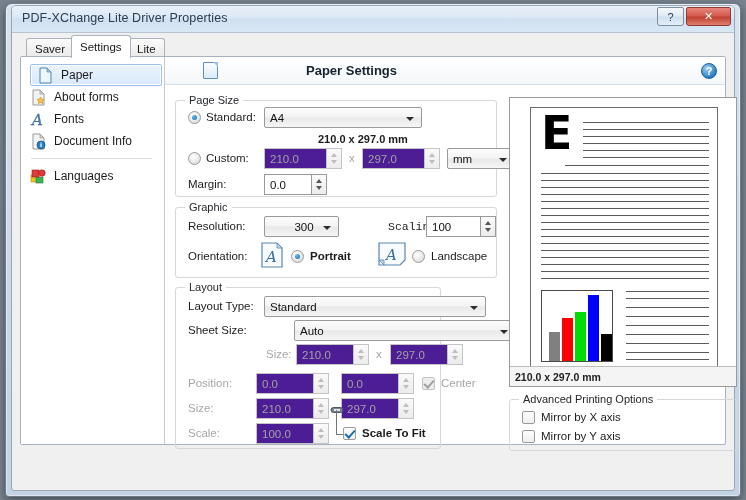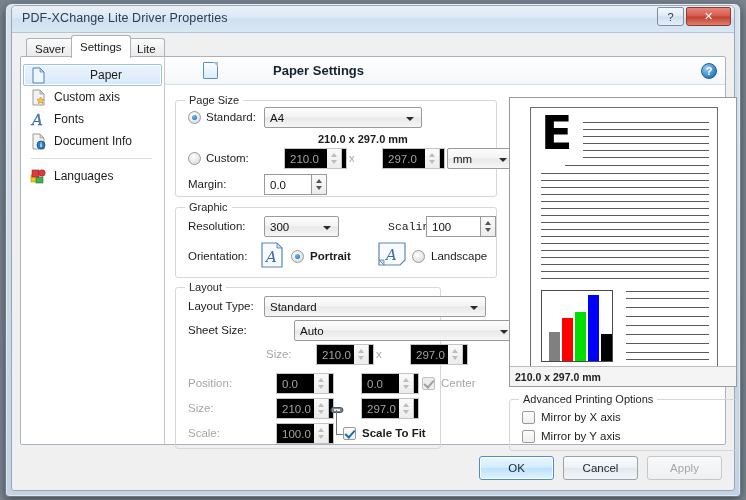--- a/index.html
+++ b/index.html
@@ -105,36 +105,36 @@
     margin: 0 3px;
     display: flex; align-items: center;
     font-size: 12px; color: #1c1c1c;
     padding-left: 6px;
     border-radius: 2px;
   }
   .side-item.selected {
     background: linear-gradient(to bottom, #eaf3fc, #d9e9fa);
     border: 1px solid #9cc2ea;
     box-shadow: 0 0 0 1px #fff inset;
-    margin-left: 2px; margin-right: 2px; gap: 36px;
+    margin-left: 9px; margin-right: 2px;
   }
   .side-icon { width: 17px; height: 17px; margin-right: 7px; flex: 0 0 17px; position: relative; }
   .side-sep { height: 1px; background: #dedede; margin: 6px 12px 6px 10px; }
 
   
   #content { position: absolute; left: 144px; top: 0; right: 0; bottom: 0; }
   #content-head {
     position: absolute; left: 0; top: 0; right: 0; height: 28px;
     background: linear-gradient(to bottom, #ffffff, #f4f7fa);
     border-bottom: 1px solid #d5dde5;
     display: flex; align-items: center;
   }
   #head-title {
     font-size: 13px; font-weight: bold; color: #16222e;
-    margin-left: 55px;
+    margin-left: 88px;
   }
   #head-doc-icon { margin-left: 38px; }
   #help-btn {
     position: absolute; right: 8px; top: 6px;
     width: 16px; height: 16px; border-radius: 50%;
     background: radial-gradient(circle at 35% 30%, #9fd0f5, #2a7fc4 70%, #1c5f98);
     color: #fff; font-size: 11px; font-weight: bold;
     display: flex; align-items: center; justify-content: center;
     border: 1px solid #1d5f99;
   }
@@ -172,21 +172,21 @@
     border-top: 4px solid #2b2b2b;
   }
 
   .txt {
     position: absolute; height: 21px;
     background: #fff;
     border: 1px solid #9a9a9a;
     font-size: 11.5px; color: #111;
     padding: 3px 0 0 5px; line-height: 14px;
   }
-  .txt.dim { background: #000000; color: #a3a3a3; border-color: #c4c4c4; margin-left: 20px; }
+  .txt.dim { background: #4c1d95; color: #a3a3a3; border-color: #c4c4c4; }
 
   .spin {
     position: absolute; width: 15px; height: 21px; top: 0;
     border: 1px solid #9a9a9a; border-left: none;
     background: linear-gradient(to bottom, #fafafa, #ececec);
   }
   .spin.dim { border-color: #c4c4c4; }
   .spin i {
     position: absolute; left: 4px;
     width: 0; height: 0;
@@ -323,21 +323,21 @@
           </div>
 
           <div class="side-item">
             <span class="side-icon">
               <svg width="17" height="17" viewBox="0 0 17 17">
                 <path d="M3 1h7l4 4v11H3z" fill="#f2f2f2" stroke="#9a9a9a" stroke-width="1"></path>
                 <path d="M10 1l4 4h-4z" fill="#cfcfcf" stroke="#9a9a9a" stroke-width="0.7"></path>
                 <path d="M10.5 8l1.1 2.2 2.4.3-1.8 1.7.5 2.4-2.2-1.2-2.2 1.2.5-2.4L7 10.5l2.4-.3z" fill="#ffc83d" stroke="#c08a12" stroke-width="0.6"></path>
               </svg>
             </span>
-            <span>Custom axis</span>
+            <span>About forms</span>
           </div>
 
           <div class="side-item">
             <span class="side-icon">
               <svg width="17" height="17" viewBox="0 0 17 17">
                 <text x="2" y="14" font-family="DejaVu Serif, serif" font-size="15" font-style="italic" fill="#4a7fb5" stroke="#2d5c8a" stroke-width="0.3">A</text>
               </svg>
             </span>
             <span>Fonts</span>
           </div>
@@ -423,21 +423,21 @@
             <div class="spin" style="left:136px; top:73px;">
                 <i class="up"></i>
                 <i class="dn"></i>
               </div>
           </div>
 
           <div class="group" style="left:10px; top:150px; width:322px; height:71px;">
             <span class="grp-title">Graphic</span>
 
             <span class="lbl" style="left:12px; top:12px;">Resolution:</span>
-            <div class="combo" style="left:88px; top:8px; width:75px;">
+            <div class="combo" style="left:88px; top:8px; width:75px;text-align:center;">
               <span>300</span>
               <span class="arrow"></span>
             </div>
 
             <span class="lbl" style="left:212px; top:12px;font-family:Liberation Mono, monospace;">Scaling:</span>
             <div class="txt" style="left:250px; top:8px; width:55px;">
               <span>100</span>
             </div>
             <div class="spin" style="left:305px; top:8px;">
                 <i class="up"></i>
@@ -610,20 +610,15 @@
               <span class="lbl" style="left:31px; top:11px;">Mirror by X axis</span>
               <span class="chk" style="left:12px; top:30px;"></span>
               <span class="lbl" style="left:31px; top:30px;">Mirror by Y axis</span>
             </div>
           </div>
 
         </div>
       </div>
     </div>
 
-    <div id="btnbar">
-      <div class="btn default">OK</div>
-      <div class="btn">Cancel</div>
-      <div class="btn disabled">Apply</div>
-    </div>
 
   </div>
 </div>
 
 </body></html>

